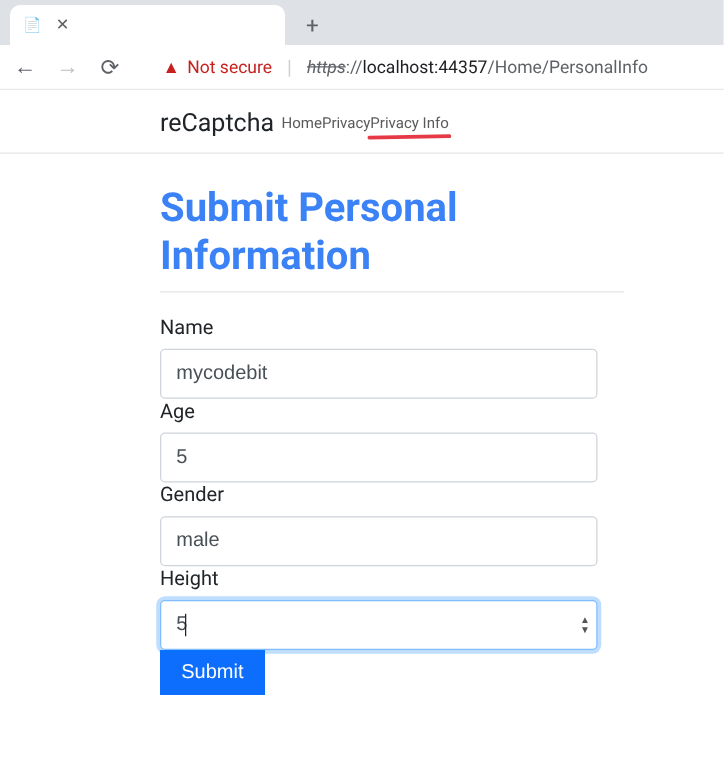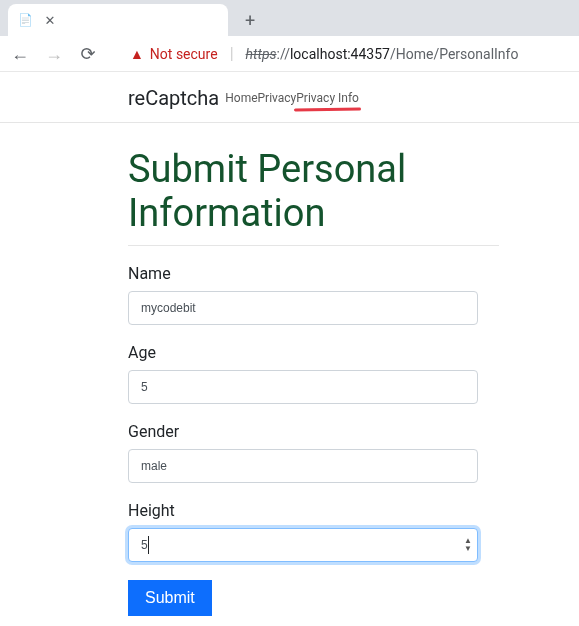--- a/index.html
+++ b/index.html
@@ -106,42 +106,42 @@
       border-radius: 2px;
       transform: rotate(-1deg);
     }
     
     .container {
       margin-left: 128px;
       margin-right: 80px;
       padding-top: 24px;
     }
     .page-title {
-      font-size: 38px;
-      font-weight: 400;
-      color: #14532d;
+      font-size: 32px;
+      font-weight: 700;
+      color: #3b82f6;
       padding-bottom: 10px;
     }
     .hr {
       border: none;
       border-top: 1px solid #e5e5e5;
       margin-bottom: 18px;
     }
-    .form-group { margin-bottom: 18px; }
+    .form-group { }
     .form-label {
       display: block;
       font-size: 16px;
       color: #212529;
       margin-bottom: 8px;
     }
     .form-control {
       width: 100%;
       max-width: 350px;
       padding: 7px 12px;
-      font-size: 12px;
+      font-size: 16px;
       line-height: 1.5;
       color: #495057;
       background-color: #fff;
       border: 1px solid #ced4da;
       border-radius: 4px;
       outline: none;
     }
     .form-control.focused {
       border-color: #80bdff;
       box-shadow: 0 0 0 3px rgba(0,123,255,.25);

